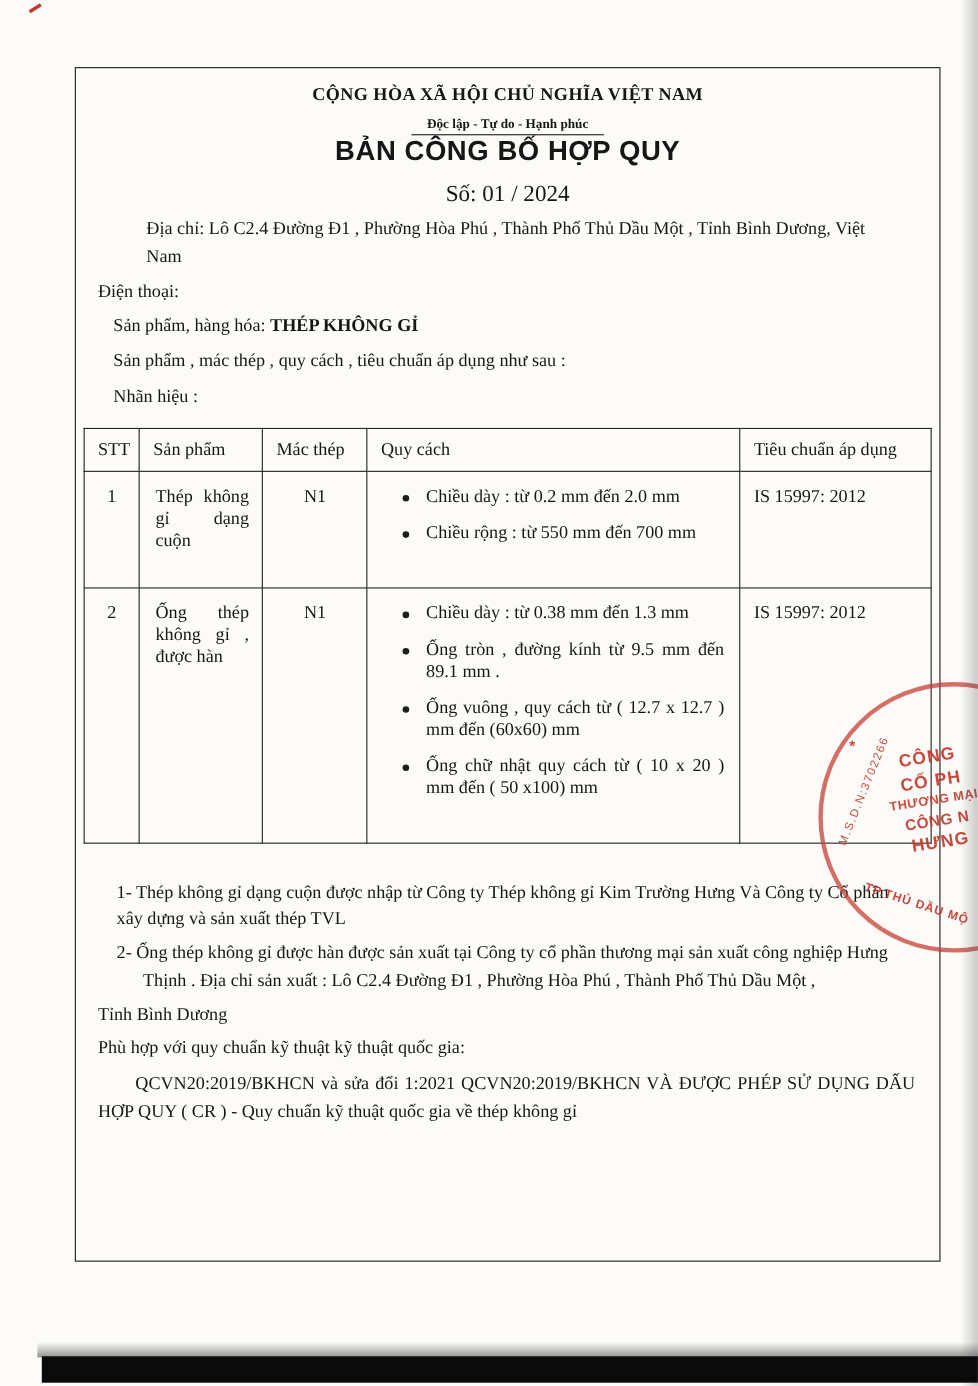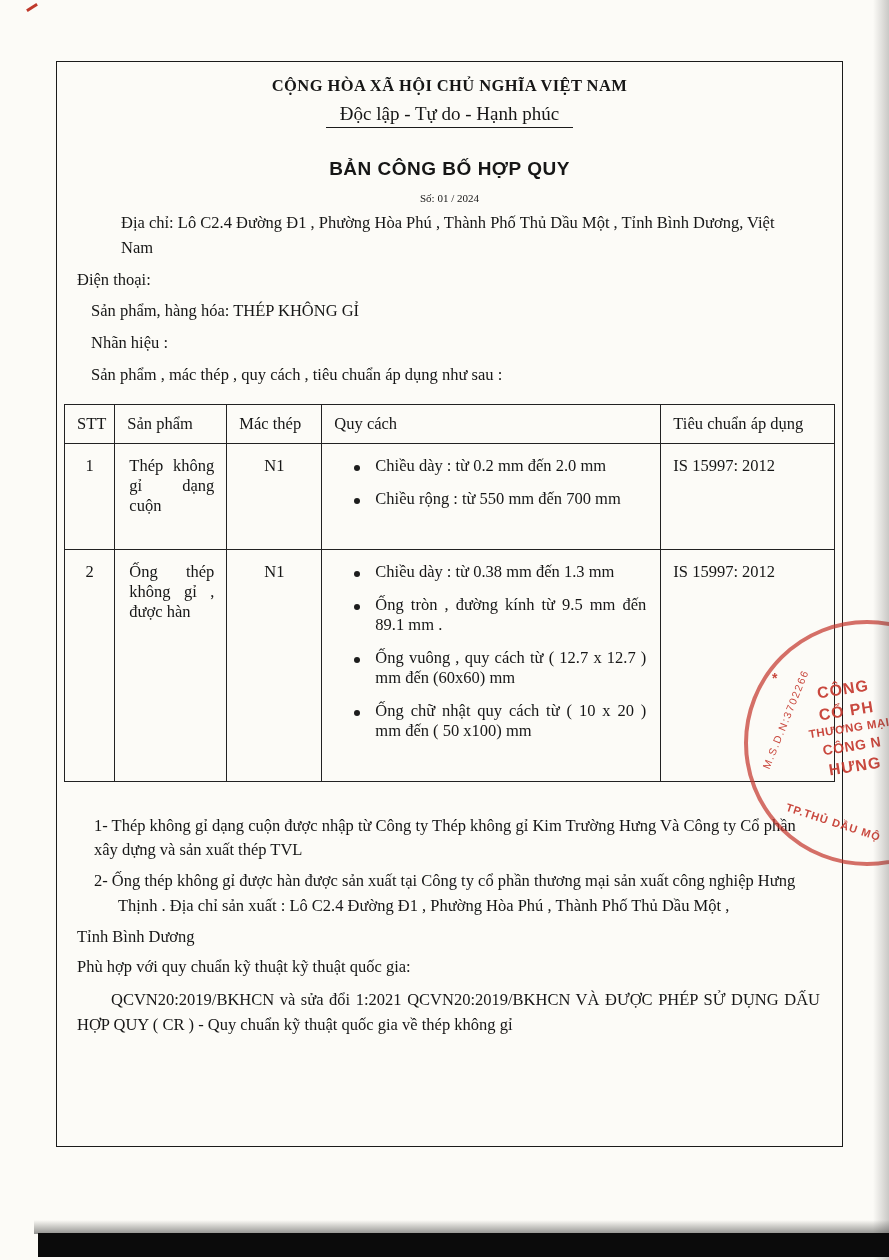--- a/index.html
+++ b/index.html
@@ -17,38 +17,38 @@
     background:linear-gradient(to right, rgba(70,70,70,0), rgba(70,70,70,0.28));z-index:40;}
   .scan-bottom-fade{position:absolute;left:34px;right:0;bottom:26px;height:14px;
     background:linear-gradient(to bottom, rgba(60,60,58,0), rgba(60,60,58,0.55));z-index:40;}
   .scan-bottom-bar{position:absolute;left:38px;right:0;bottom:3px;height:24px;
     background:#0b0b0b;z-index:41;}
   .corner-mark{position:absolute;left:26px;top:6px;width:12px;height:3px;
     background:#c0392b;transform:rotate(-32deg);z-index:42;}
 
   
   .frame{
-    position:absolute;left:56px;top:61px;width:787px;height:1086px;
+    position:absolute;left:68px;top:61px;width:787px;height:1086px;
     border:1.8px solid #1b1b1b;box-sizing:border-box;
     padding:12px 20px 0 20px;
   }
   .center{text-align:center;}
   .nat-title{font-size:16.5px;font-weight:bold;letter-spacing:.4px;margin:2px 0 0 0;}
   .motto-wrap{margin-top:7px;}
-  .motto{display:inline-block;font-size:19px;font-weight:normal;
+  .motto{display:inline-block;font-size:12px;font-weight:bold;
     border-bottom:1.6px solid #1b1b1b;padding:0 14px 2px 14px;}
-  .doc-title{font-family:"Liberation Sans", sans-serif;font-size:19px;font-weight:bold;
-    letter-spacing:.5px;margin-top:30px;}
-  .doc-number{font-size:11px;margin-top:12px;}
+  .doc-title{font-family:"Liberation Sans", sans-serif;font-size:25px;font-weight:bold;
+    letter-spacing:.5px;}
+  .doc-number{font-size:21px;margin-top:12px;}
 
   .body-text{font-size:16.5px;line-height:1.5;}
   .p{margin:7px 0;}
   .p.first{margin-top:18px;}
   .indent1{margin-left:14px;}
-  .bold{font-weight:normal;}
+  .bold{font-weight:bold;}
 
   
   table.spec{border-collapse:collapse;width:calc(100% + 26px);
     margin:16px -13px 0 -13px;font-size:16.5px;}
   table.spec th, table.spec td{border:1.4px solid #222;vertical-align:top;box-sizing:border-box;}
   table.spec th{font-weight:normal;text-align:left;padding:9px 8px 9px 12px;}
   th.c-stt{width:36px;text-align:center;padding-left:4px;}
   th.c-sp{width:112px;}
   th.c-mt{width:95px;}
   th.c-qc{width:339px;}
@@ -110,22 +110,22 @@
 
     <div class="center doc-title">BẢN CÔNG BỐ HỢP QUY</div>
     <div class="center doc-number">Số: 01 / 2024</div>
 
     <div class="body-text">
       <div class="p" style="margin-right:26px;margin-left:44px;">Địa chỉ: Lô C2.4 Đường Đ1 , Phường Hòa Phú , Thành Phố Thủ Dầu Một , Tỉnh Bình Dương, Việt Nam</div>
       <div class="p">Điện thoại:</div>
       <div class="p indent1">
         <span>Sản phẩm, hàng hóa: </span><span class="bold">THÉP KHÔNG GỈ</span>
       </div>
+      <div class="p indent1">Sản phẩm , mác thép , quy cách , tiêu chuẩn áp dụng như sau :</div>
       <div class="p indent1">Nhãn hiệu :</div>
-      <div class="p indent1">Sản phẩm , mác thép , quy cách , tiêu chuẩn áp dụng như sau :</div>
     </div>
 
     <table class="spec">
       <thead>
         <tr>
           <th class="c-stt">STT</th>
           <th class="c-sp">Sản phẩm</th>
           <th class="c-mt">Mác thép</th>
           <th class="c-qc">Quy cách</th>
           <th class="c-tc">Tiêu chuẩn áp dụng</th>

